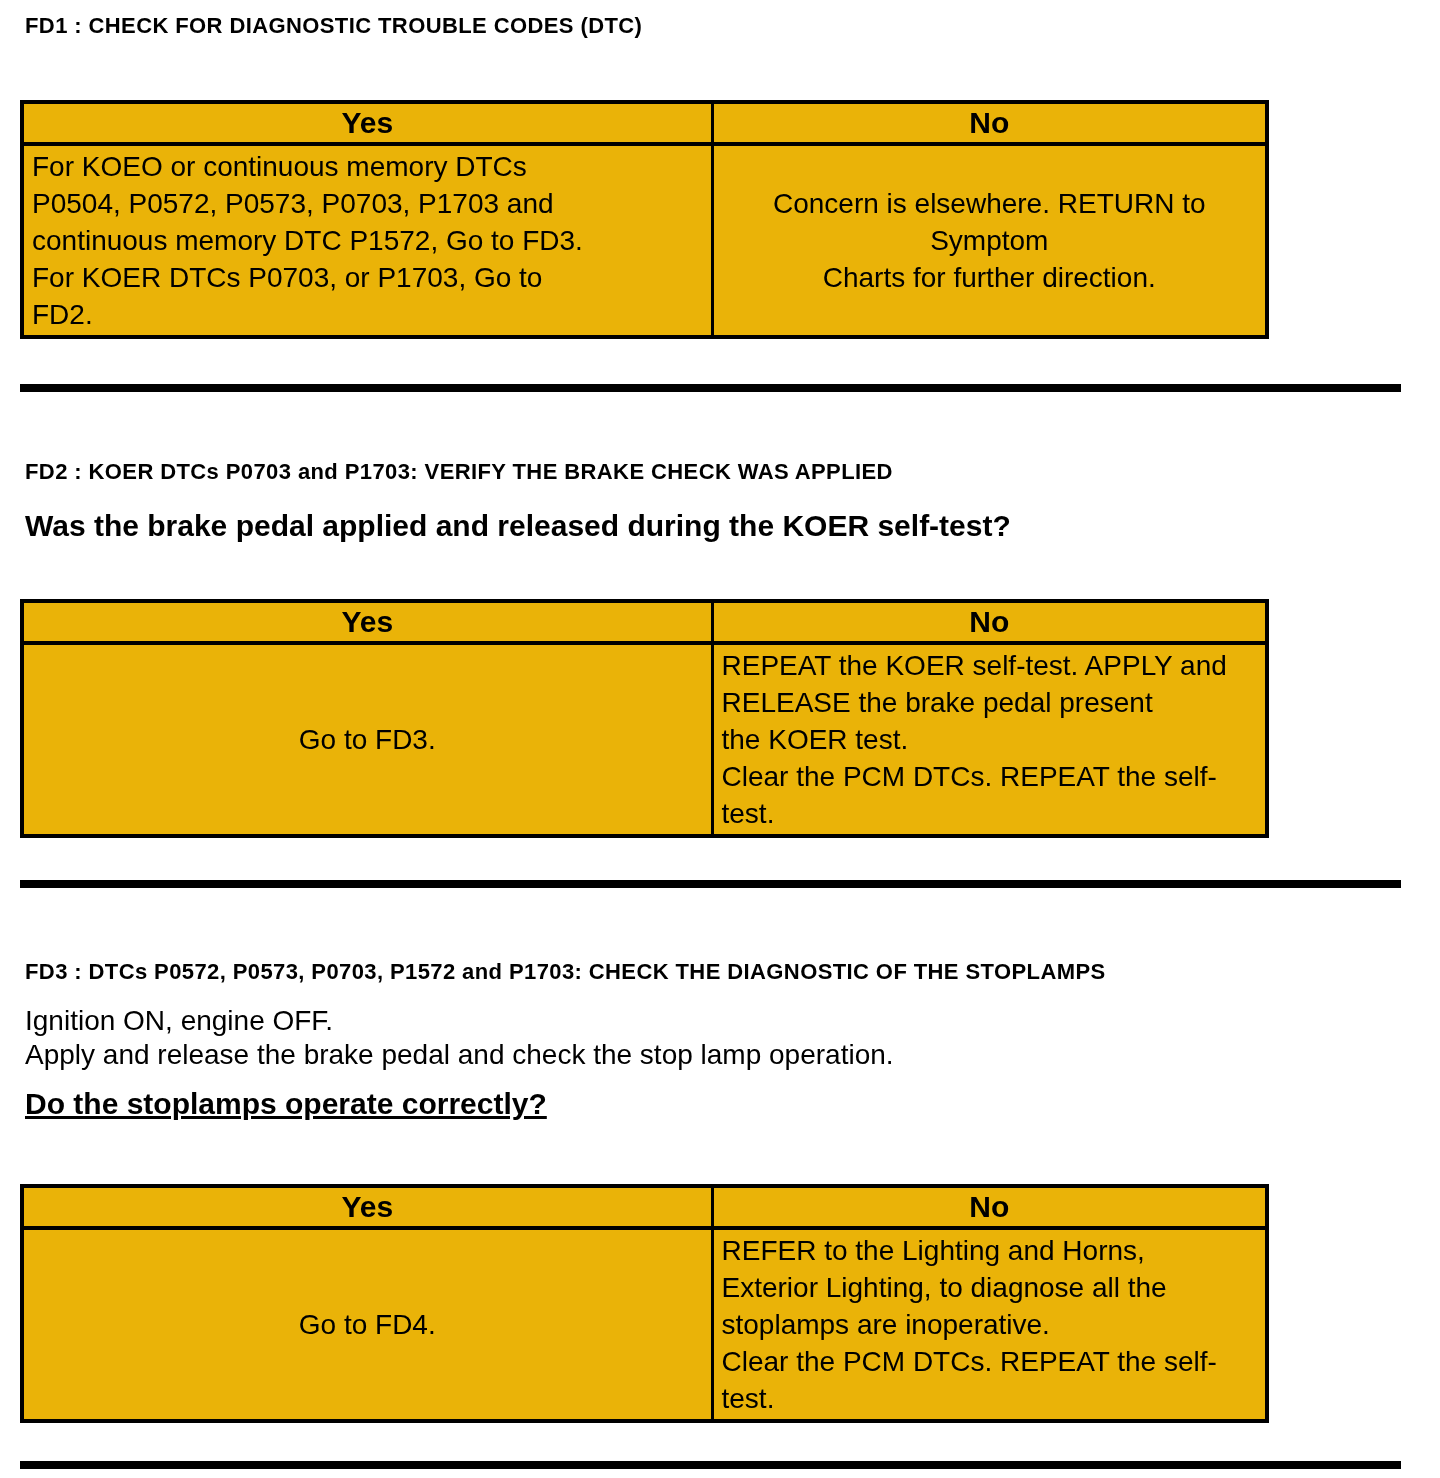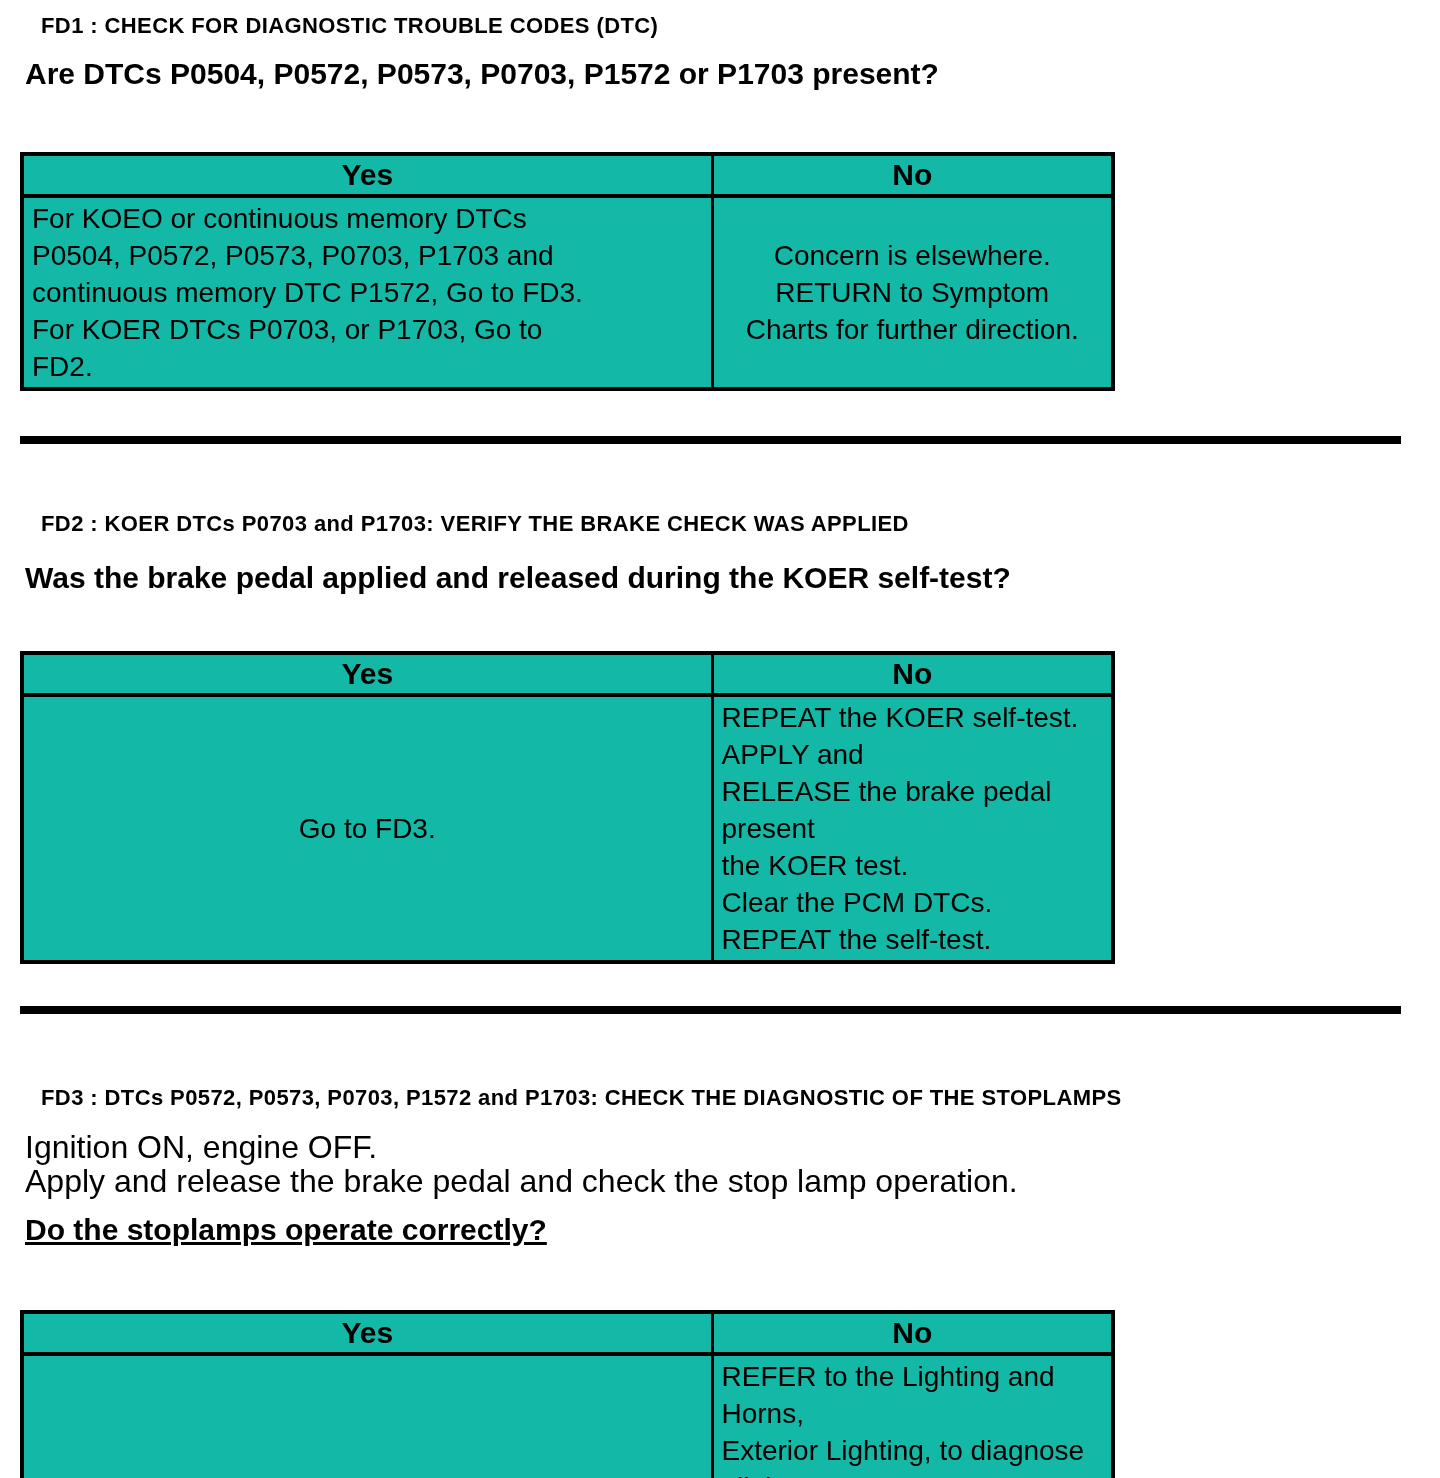--- a/index.html
+++ b/index.html
@@ -11,44 +11,44 @@
     font-family: "Liberation Sans", "DejaVu Sans", sans-serif;
   }
   .page {
     width: 1440px;
     height: 1478px;
     padding: 0 20px;
     overflow: hidden;
     background: #ffffff;
   }
   .sec-heading {
-    margin: 0 0 0 21px;
+    margin: 0 0 0 5px;
     font-size: 22px;
     line-height: 28px;
     font-weight: bold;
     letter-spacing: 0.4px;
     white-space: nowrap;
   }
   .sec-question {
     margin: 0 0 0 5px;
     font-size: 30px;
     line-height: 36px;
     font-weight: bold;
   }
   .sec-instruction {
     margin: 0 0 0 5px;
-    font-size: 32px;
+    font-size: 28px;
     line-height: 34px;
     font-weight: normal;
   }
   table.decision {
     border-collapse: collapse;
     table-layout: fixed;
-    width: 1095px;
-    background: #14b8a6;
+    width: 1249px;
+    background: #eab308;
   }
   table.decision, table.decision th, table.decision td {
     border: 4px solid #000000;
   }
   table.decision th {
     height: 42px;
     font-size: 30px;
     font-weight: bold;
     text-align: center;
     vertical-align: middle;
@@ -91,21 +91,20 @@
   #fd3-table     { margin-top: 62px; }
   #divider-3     { margin-top: 38px; }
 </style>
 </head>
 <body>
 
 <div class="page">
 
   <section>
     <p class="sec-heading" id="fd1-heading">FD1 : CHECK FOR DIAGNOSTIC TROUBLE CODES (DTC)</p>
-    <p class="sec-question" id="fd1-question">Are DTCs P0504, P0572, P0573, P0703, P1572 or P1703 present?</p>
     <table class="decision t1" id="fd1-table">
       <tbody>
           <tr>
         <th class="col-yes">Yes</th>
         <th class="col-no">No</th>
       </tr>
       <tr>
         <td class="col-yes align-left">For KOEO or continuous memory DTCs
 P0504, P0572, P0573, P0703, P1703 and
 continuous memory DTC P1572, Go to FD3.

